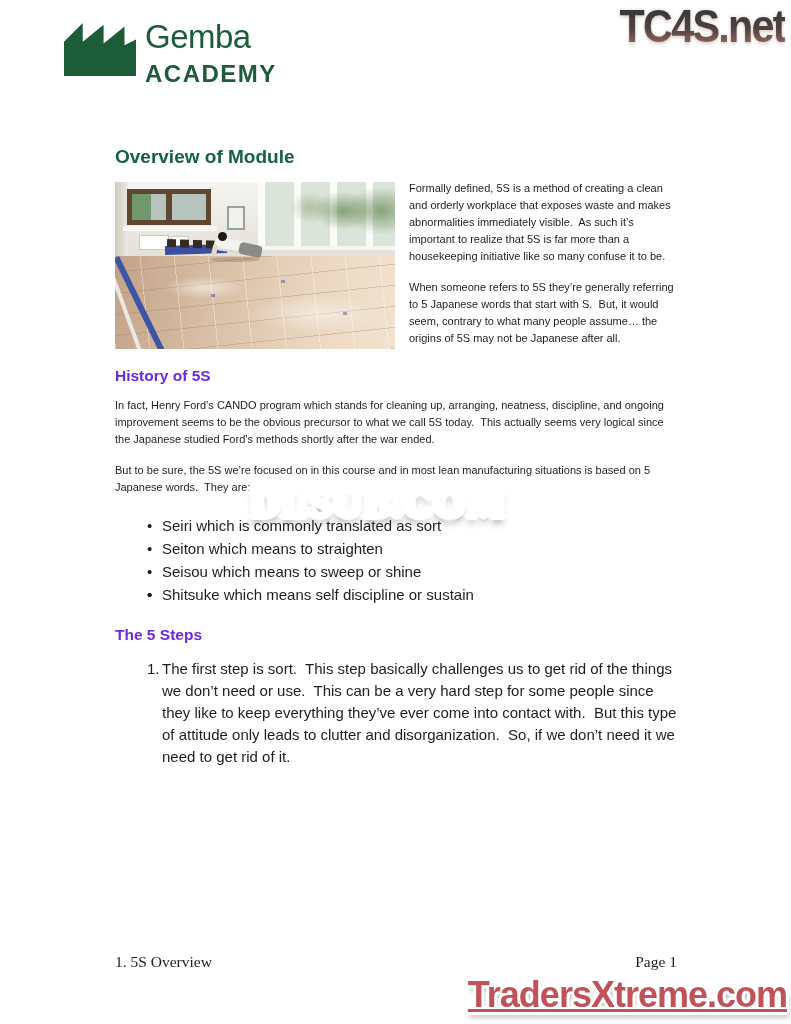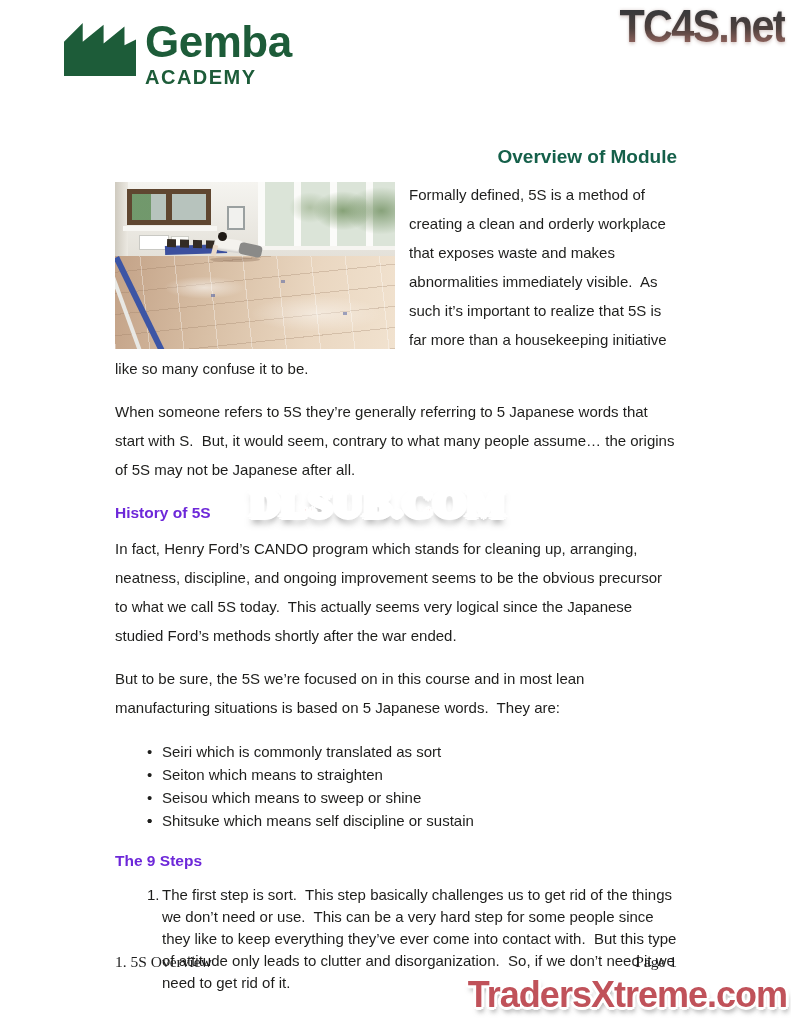--- a/index.html
+++ b/index.html
@@ -8,41 +8,41 @@
     font-family:"Liberation Sans",sans-serif;color:#1e1e1c;overflow:hidden;
   }
 
   
   .logo{position:absolute;left:64px;top:16px;display:flex;align-items:flex-start;gap:9px;}
   .factory{
     width:72px;height:57px;background:#1d5c39;margin-top:3px;
     clip-path:polygon(0 100%,0 40%,26% 7%,26% 40%,55% 10%,55% 43%,84% 13%,84% 46%,100% 36%,100% 100%);
   }
   .logo-text{line-height:1;padding-top:4px;}
-  .logo-name{font-size:44px;font-weight:bold;color:#1d5c39;letter-spacing:-0.5px;}
-  .logo-sub{font-size:20px;font-weight:bold;color:#1d5c39;letter-spacing:1.5px;margin-top:3px;}
+  .logo-name{font-size:33px;font-weight:normal;color:#1d5c39;letter-spacing:-0.5px;}
+  .logo-sub{font-size:24px;font-weight:bold;color:#1d5c39;letter-spacing:1.5px;margin-top:9px;}
 
   .tc4s{
     position:absolute;top:-2px;right:6px;font-size:47px;font-weight:bold;letter-spacing:-2px;
     transform:scaleX(0.88);transform-origin:100% 0;color:#55403c;
     filter:drop-shadow(0 1px 2px rgba(130,95,88,0.45));
   }
   @supports ((-webkit-background-clip:text) or (background-clip:text)){
     .tc4s{
       background:linear-gradient(180deg,#39393b 25%,#4e413e 55%,#8d615b 82%,#9f736b 100%);
       -webkit-background-clip:text;background-clip:text;color:transparent;
     }
   }
 
   
   .doc{position:absolute;left:115px;top:146px;width:562px;}
   .title{font-size:46px;font-weight:400;text-align:center;margin:0 0 26px 0;color:#191917;}
-  .h-green{font-size:19px;font-weight:bold;color:#15604a;margin:0 0 12px 0;text-align:right;}
+  .h-green{font-size:19px;font-weight:bold;color:#15604a;margin:0 0 12px 0;}
   .h-sub{font-size:15.5px;font-weight:bold;color:#6d28d9;margin:20px 0 12px 0;clear:both;}
-  .flow p,.para{margin:0 0 14px 0;font-size:15px;line-height:29px;white-space:pre-wrap;}
+  .flow p,.para{margin:0 0 14px 0;font-size:11px;line-height:17px;white-space:pre-wrap;}
   .para:last-of-type{margin-bottom:14px;}
 
   
   .photo{position:relative;float:left;width:280px;height:167px;margin:2px 14px 4px 0;
          overflow:hidden;background:#eceae4;}
   .photo div{position:absolute;}
   .ph-wall{left:0;top:0;right:0;height:78px;background:linear-gradient(#f5f4f0,#e3e0d8);}
   .ph-corner{left:0;top:0;width:13px;height:82px;background:linear-gradient(90deg,#cfcabf,#ece9e2);}
   .ph-winstrip{
     left:143px;top:0;right:0;height:64px;border-bottom:4px solid #f6f5f1;
@@ -110,20 +110,21 @@
   @supports ((-webkit-background-clip:text) or (background-clip:text)){
     .dlsub{background:linear-gradient(180deg,#ea5a5e 0%,#c81e26 48%,#a30f17 100%);
       -webkit-background-clip:text;background-clip:text;color:transparent;}
   }
   .traders{
     position:absolute;right:4px;top:974px;font-weight:bold;font-size:36px;
     letter-spacing:-1px;color:#c0525a;
     text-shadow:-3px 0 #fff,3px 0 #fff,0 -3px #fff,0 3px #fff,
       -2px -2px #fff,2px -2px #fff,-2px 2px #fff,2px 2px #fff,
       2px 5px 5px rgba(110,110,110,.65);
+    text-decoration:underline;
   }
 </style>
 </head>
 <body>
 
 <div class="logo">
   <div class="factory"></div>
   <div class="logo-text">
     <div class="logo-name">Gemba</div>
     <div class="logo-sub">ACADEMY</div>
@@ -184,21 +185,21 @@
     </li>
     <li>
       <span class="blt">•</span>
     </li>
     <li>
       <span class="blt">•</span>
       <span>Shitsuke which means self discipline or sustain</span>
     </li>
   </ul>
 
-  <h3 class="h-sub">The 9 Steps</h3>
+  <h3 class="h-sub">The 5 Steps</h3>
   <div class="step">
     <span class="step-num">1.</span>
     <span class="step-txt">The first step is sort.  This step basically challenges us to get rid of the things we don’t need or use.  This can be a very hard step for some people since they like to keep everything they’ve ever come into contact with.  But this type of attitude only leads to clutter and disorganization.  So, if we don’t need it we need to get rid of it.</span>
   </div>
 
 </div>
 
 <div class="footer">
   <span>1. 5S Overview</span>
   <span>Page 1</span>

